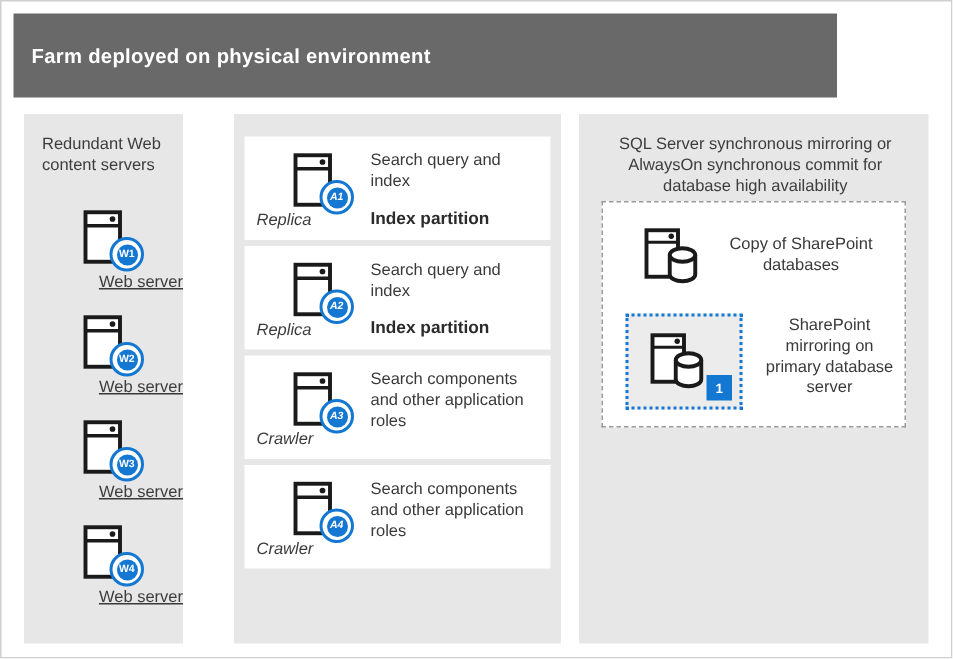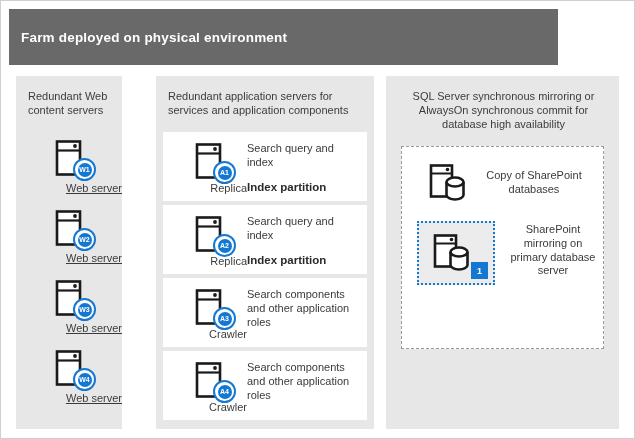--- a/index.html
+++ b/index.html
@@ -38,31 +38,31 @@
   .web-list { margin-top:22px; }
   .web-server { height:70px; text-align:right;text-decoration:underline; }
   .web-server-label { font-size:11px; margin-top:5px; color:#3c3c3c; }
 
   
   .card-list { margin:15px 7px 0 7px; }
   .app-card {
     background:#ffffff; height:69px; margin-bottom:4px; box-sizing:border-box;
     display:flex; padding:9px 4px 7px 8px;
   }
-  .card-left { width:76px; display:flex; flex-direction:column; align-items:flex-end; }
+  .card-left { width:76px; display:flex; flex-direction:column; align-items:flex-start;font-style:italic; }
   .card-left .server-icon { margin-top:1px; }
   .card-role { font-size:11px; margin-top:auto; color:#3c3c3c; }
   .card-right { flex:1; display:flex; flex-direction:column; font-size:11px; line-height:1.25; padding-top:1px; }
   .card-desc { max-width:118px; }
   .card-bold { font-weight:bold; font-size:11.5px; color:#2b2b2b; margin-top:auto; }
   .card-bold:empty { display:none; }
 
   
   #dashed-box {
-    position:absolute; left:15px; top:70px; width:203px; height:203px;
+    position:absolute; left:15px; top:58px; width:203px; height:151px;
     background:#ffffff; border:1.5px dashed #9a9a9a; box-sizing:border-box;
   }
   .copy-row { display:flex; align-items:center; margin:16px 6px 0 26px; gap:14px; }
   .copy-label { font-size:11px; line-height:1.25; max-width:108px; }
   .primary-row { display:flex; margin:18px 4px 0 15px; gap:12px; }
   #dotted-box {
     position:relative; width:85px; height:64px; box-sizing:border-box;
     background:#ececec; border:2px dotted #1478d2;
     display:flex; align-items:center; padding-left:13px;
   }
@@ -139,21 +139,20 @@
           <div class="badge">
               <div class="badge-inner">W4</div>
             </div>
         </div>
         <div class="web-server-label">Web server</div>
       </div>
     </div>
   </div>
 
   <div class="col" id="col-app">
-    <div class="col-title">Redundant application servers for services and application components</div>
     <div class="card-list">
 
       <div class="app-card">
         <div class="card-left">
           <div class="server-icon">
     <svg width="30" height="38" viewBox="0 0 30 38">
       <rect x="3" y="2.5" width="23" height="33" fill="#ffffff" stroke="#1a1a1a" stroke-width="2.6"></rect>
       <line x1="3" y1="11.5" x2="26" y2="11.5" stroke="#1a1a1a" stroke-width="2.2"></line>
       <circle cx="21" cy="7" r="1.9" fill="#1a1a1a"></circle>
     </svg>

